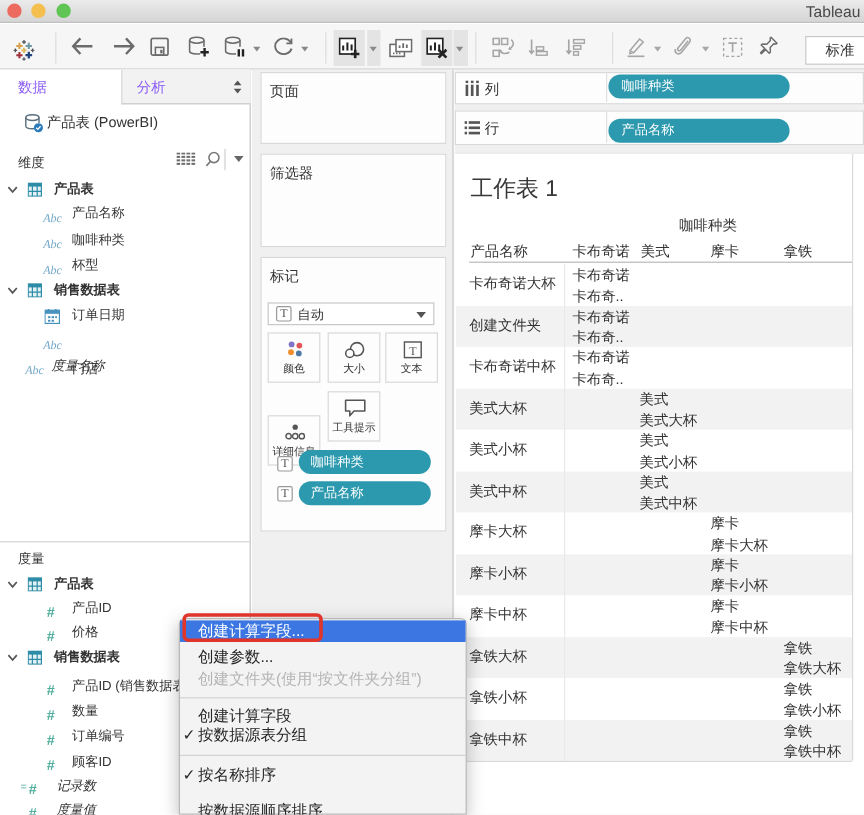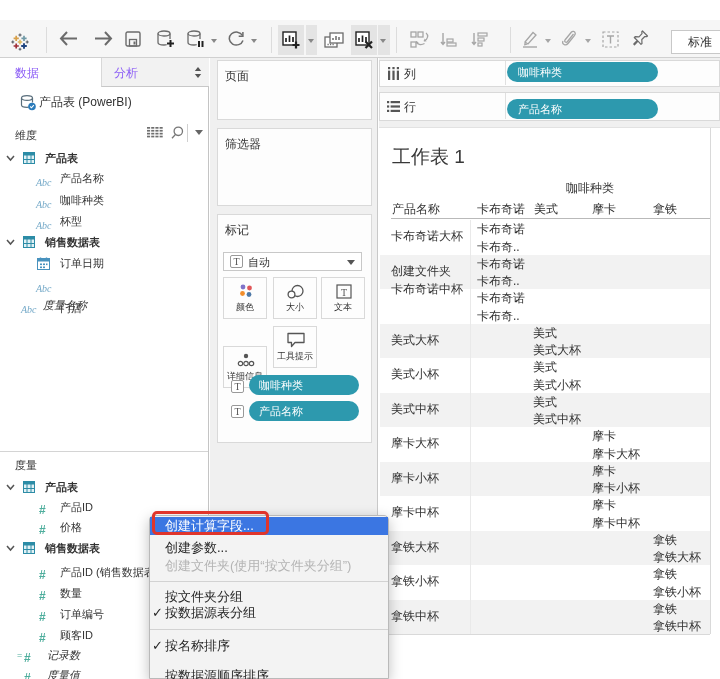--- a/index.html
+++ b/index.html
@@ -47,20 +47,26 @@
 
 #menu { left:149px; top:515px; width:240px; height:164px; background:#f3f3f3; border:1px solid #b9b9b9; border-radius:5px 5px 0 0; box-shadow:0 4px 14px rgba(0,0,0,0.25); }
 .mi { position:absolute; left:0; width:100%; height:19px; font-size:13px; line-height:19px; padding-left:15px; color:#262626; white-space:nowrap; }
 .msep { position:absolute; left:0; width:100%; height:1px; background:#d2d2d2; }
 #redbox { left:152px; top:511px; width:117px; height:24px; border:3px solid #e0352b; border-radius:5px; z-index:60; }
 </style>
 </head>
 <body>
 <div id="app">
 
+  <div id="titlebar" class="abs">
+    <div class="tl" style="left:6px; background:#ed6a5e;"></div>
+    <div class="tl" style="left:26px; background:#f5bf4f;"></div>
+    <div class="tl" style="left:47px; background:#61c555;"></div>
+    <div id="apptitle">Tableau</div>
+  </div>
 
   <div id="toolbar" class="abs">
     <div id="tb-icons">
         <div class="tsep" style="left:46px;"></div>
         <div class="tsep" style="left:271px;"></div>
         <div class="tsep" style="left:396px;"></div>
         <div class="tsep" style="left:510px;"></div>
         <div class="tbtnbg" style="left:278px;width:26px;"></div>
         <div class="tbtnbg" style="left:306px;width:11px;"></div>
         <div class="tbtnbg" style="left:351px;width:26px;"></div>
@@ -430,21 +436,21 @@
           <div class="hdr" style="left:98px; top:73px;">卡布奇诺</div>
           <div class="hdr" style="left:155px; top:73px;">美式</div>
           <div class="hdr" style="left:213px; top:73px;">摩卡</div>
           <div class="hdr" style="left:274px; top:73px;">拿铁</div>
           <div style="position:absolute;left:12px;top:90px;width:319px;height:1px;background:#b9b9b9;"></div>
           <div class="rowlab" style="top:100px;">卡布奇诺大杯</div>
           <div class="cell" style="left:98px; top:93px;">卡布奇诺<br>卡布奇..</div>
           <div class="band" style="left:1px;top:126.5px;width:330px;height:34.5px;"></div>
           <div class="rowlab" style="top:134.5px;">创建文件夹</div>
           <div class="cell" style="left:98px; top:127.5px;">卡布奇诺<br>卡布奇..</div>
-          <div class="rowlab" style="top:153px;">卡布奇诺中杯</div>
+          <div class="rowlab" style="top:169px;">卡布奇诺中杯</div>
           <div class="cell" style="left:98px; top:162px;">卡布奇诺<br>卡布奇..</div>
           <div class="band" style="left:1px;top:195.5px;width:330px;height:34.5px;"></div>
           <div class="rowlab" style="top:203.5px;">美式大杯</div>
           <div class="cell" style="left:154px; top:196.5px;">美式<br>美式大杯</div>
           <div class="rowlab" style="top:238px;">美式小杯</div>
           <div class="cell" style="left:154px; top:231px;">美式<br>美式小杯</div>
           <div class="band" style="left:1px;top:264.5px;width:330px;height:34.5px;"></div>
           <div class="rowlab" style="top:272.5px;">美式中杯</div>
           <div class="cell" style="left:154px; top:265.5px;">美式<br>美式中杯</div>
           <div class="rowlab" style="top:307px;">摩卡大杯</div>
@@ -467,21 +473,21 @@
           <div style="position:absolute;left:1px;top:506px;width:330px;height:1px;background:#d9d9d9;"></div>
         </div>
     </div>
   </div>
 
   <div id="menu" class="abs">
     <div class="mi" style="top:1px; height:18px; line-height:18px; background:#3b76e2; color:#fff;">创建计算字段...</div>
     <div class="mi" style="top:22px;">创建参数...</div>
     <div class="mi" style="top:40px; color:#b4b4b4;">创建文件夹(使用“按文件夹分组”)</div>
     <div class="msep" style="top:65px;"></div>
-    <div class="mi" style="top:71px;">按文件夹分组</div>
+    <div class="mi" style="top:71px;">创建计算字段</div>
     <div class="mi" style="top:87px;"><span style="position:absolute; left:2px;">✓</span>按数据源表分组</div>
     <div class="msep" style="top:113px;"></div>
     <div class="mi" style="top:120px;"><span style="position:absolute; left:2px;">✓</span>按名称排序</div>
     <div class="mi" style="top:150px;">按数据源顺序排序</div>
   </div>
   <div id="redbox" class="abs"></div>
 
 </div>
 
 </body></html>

